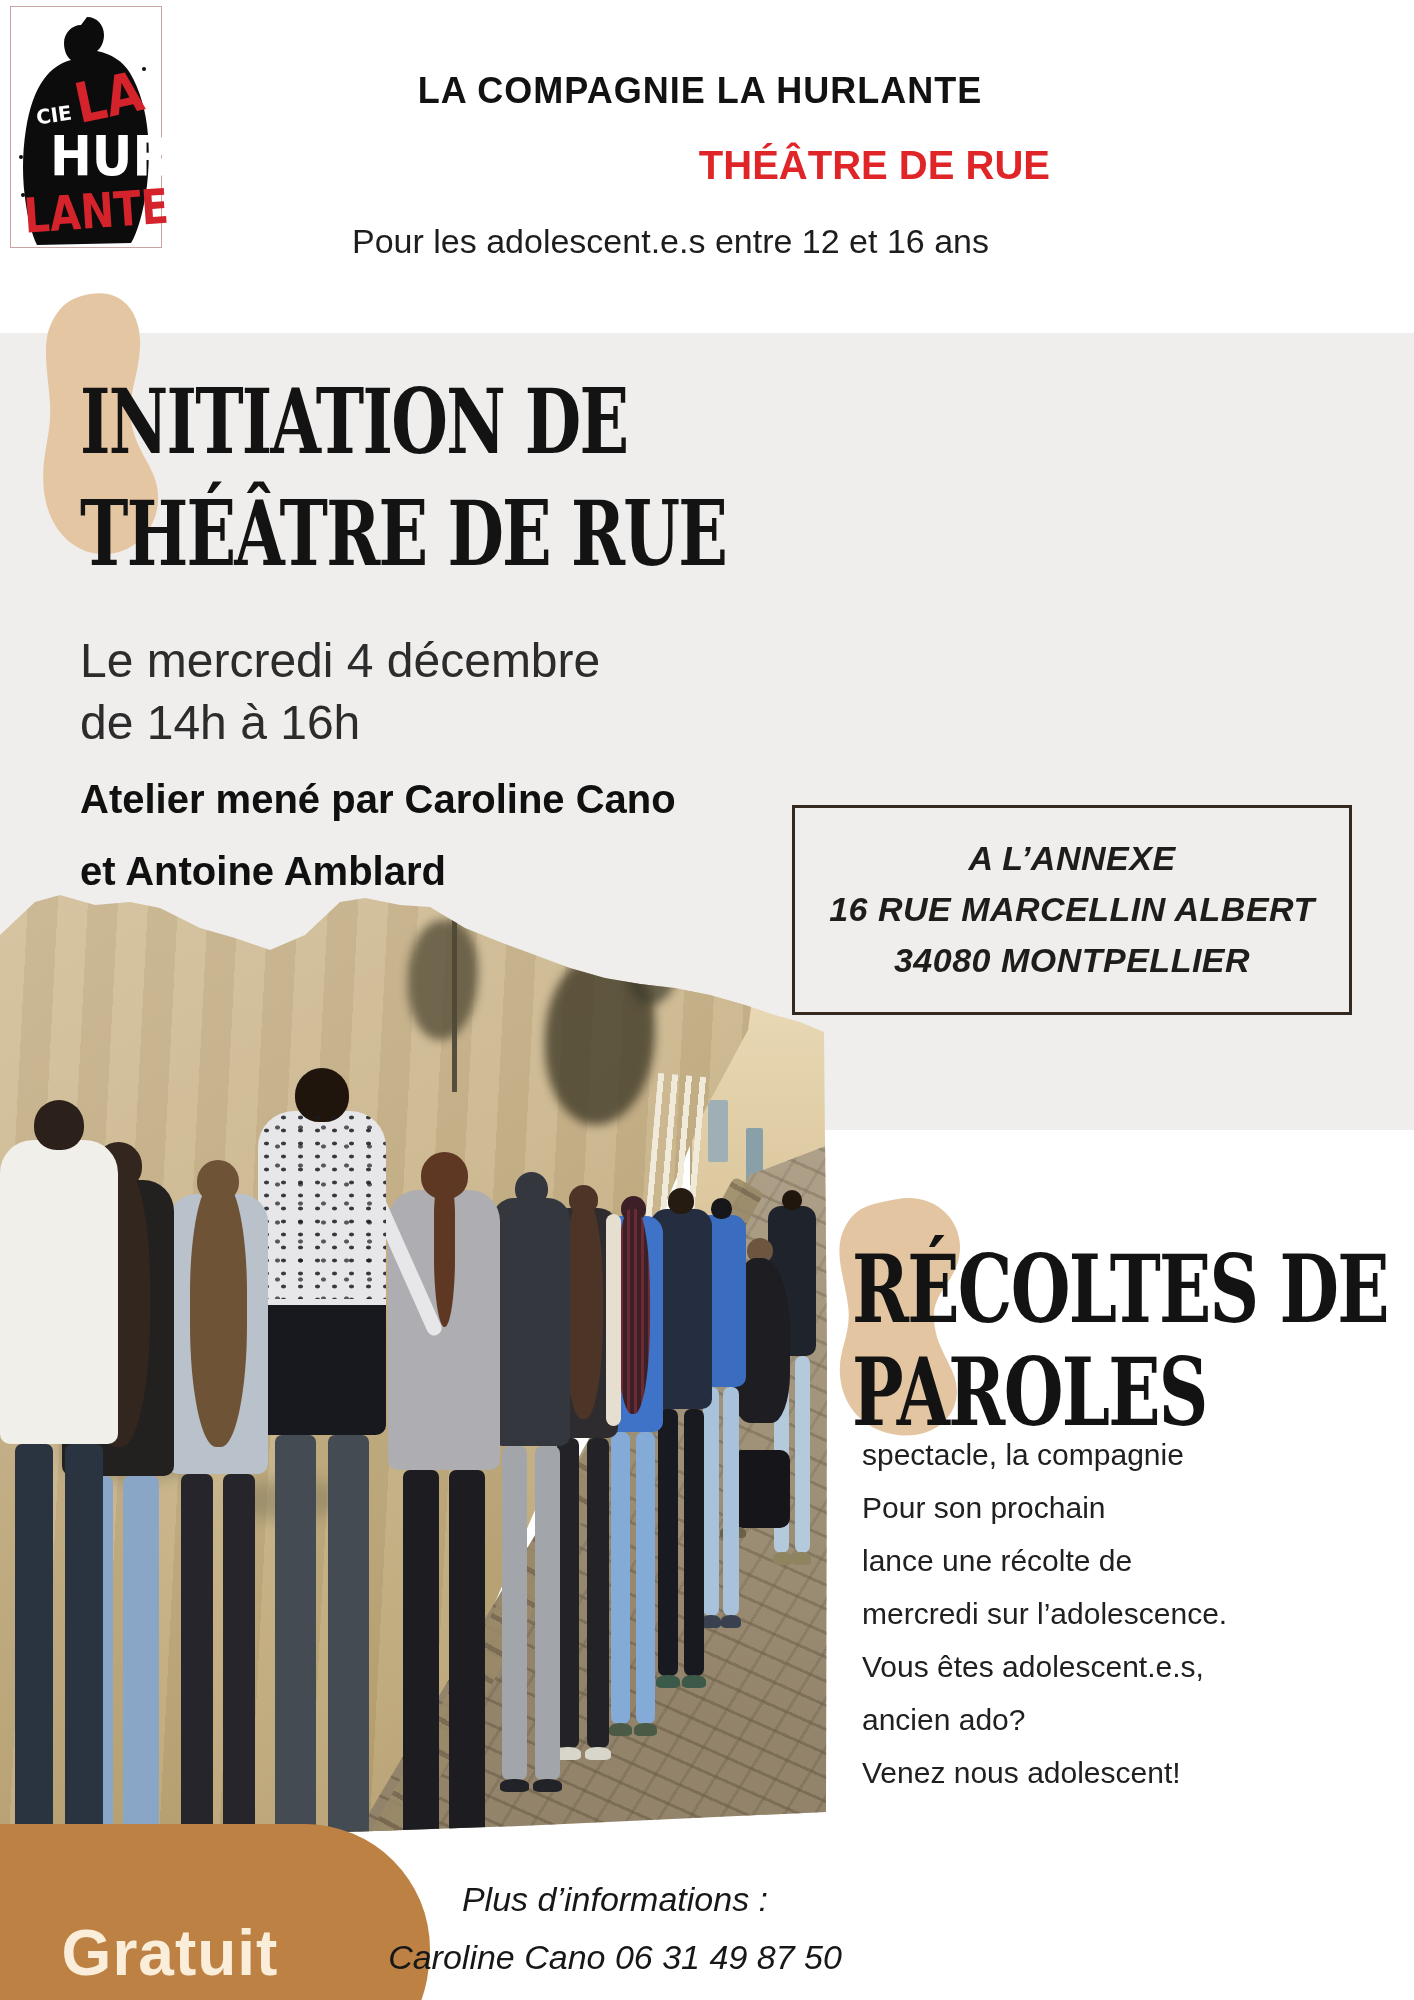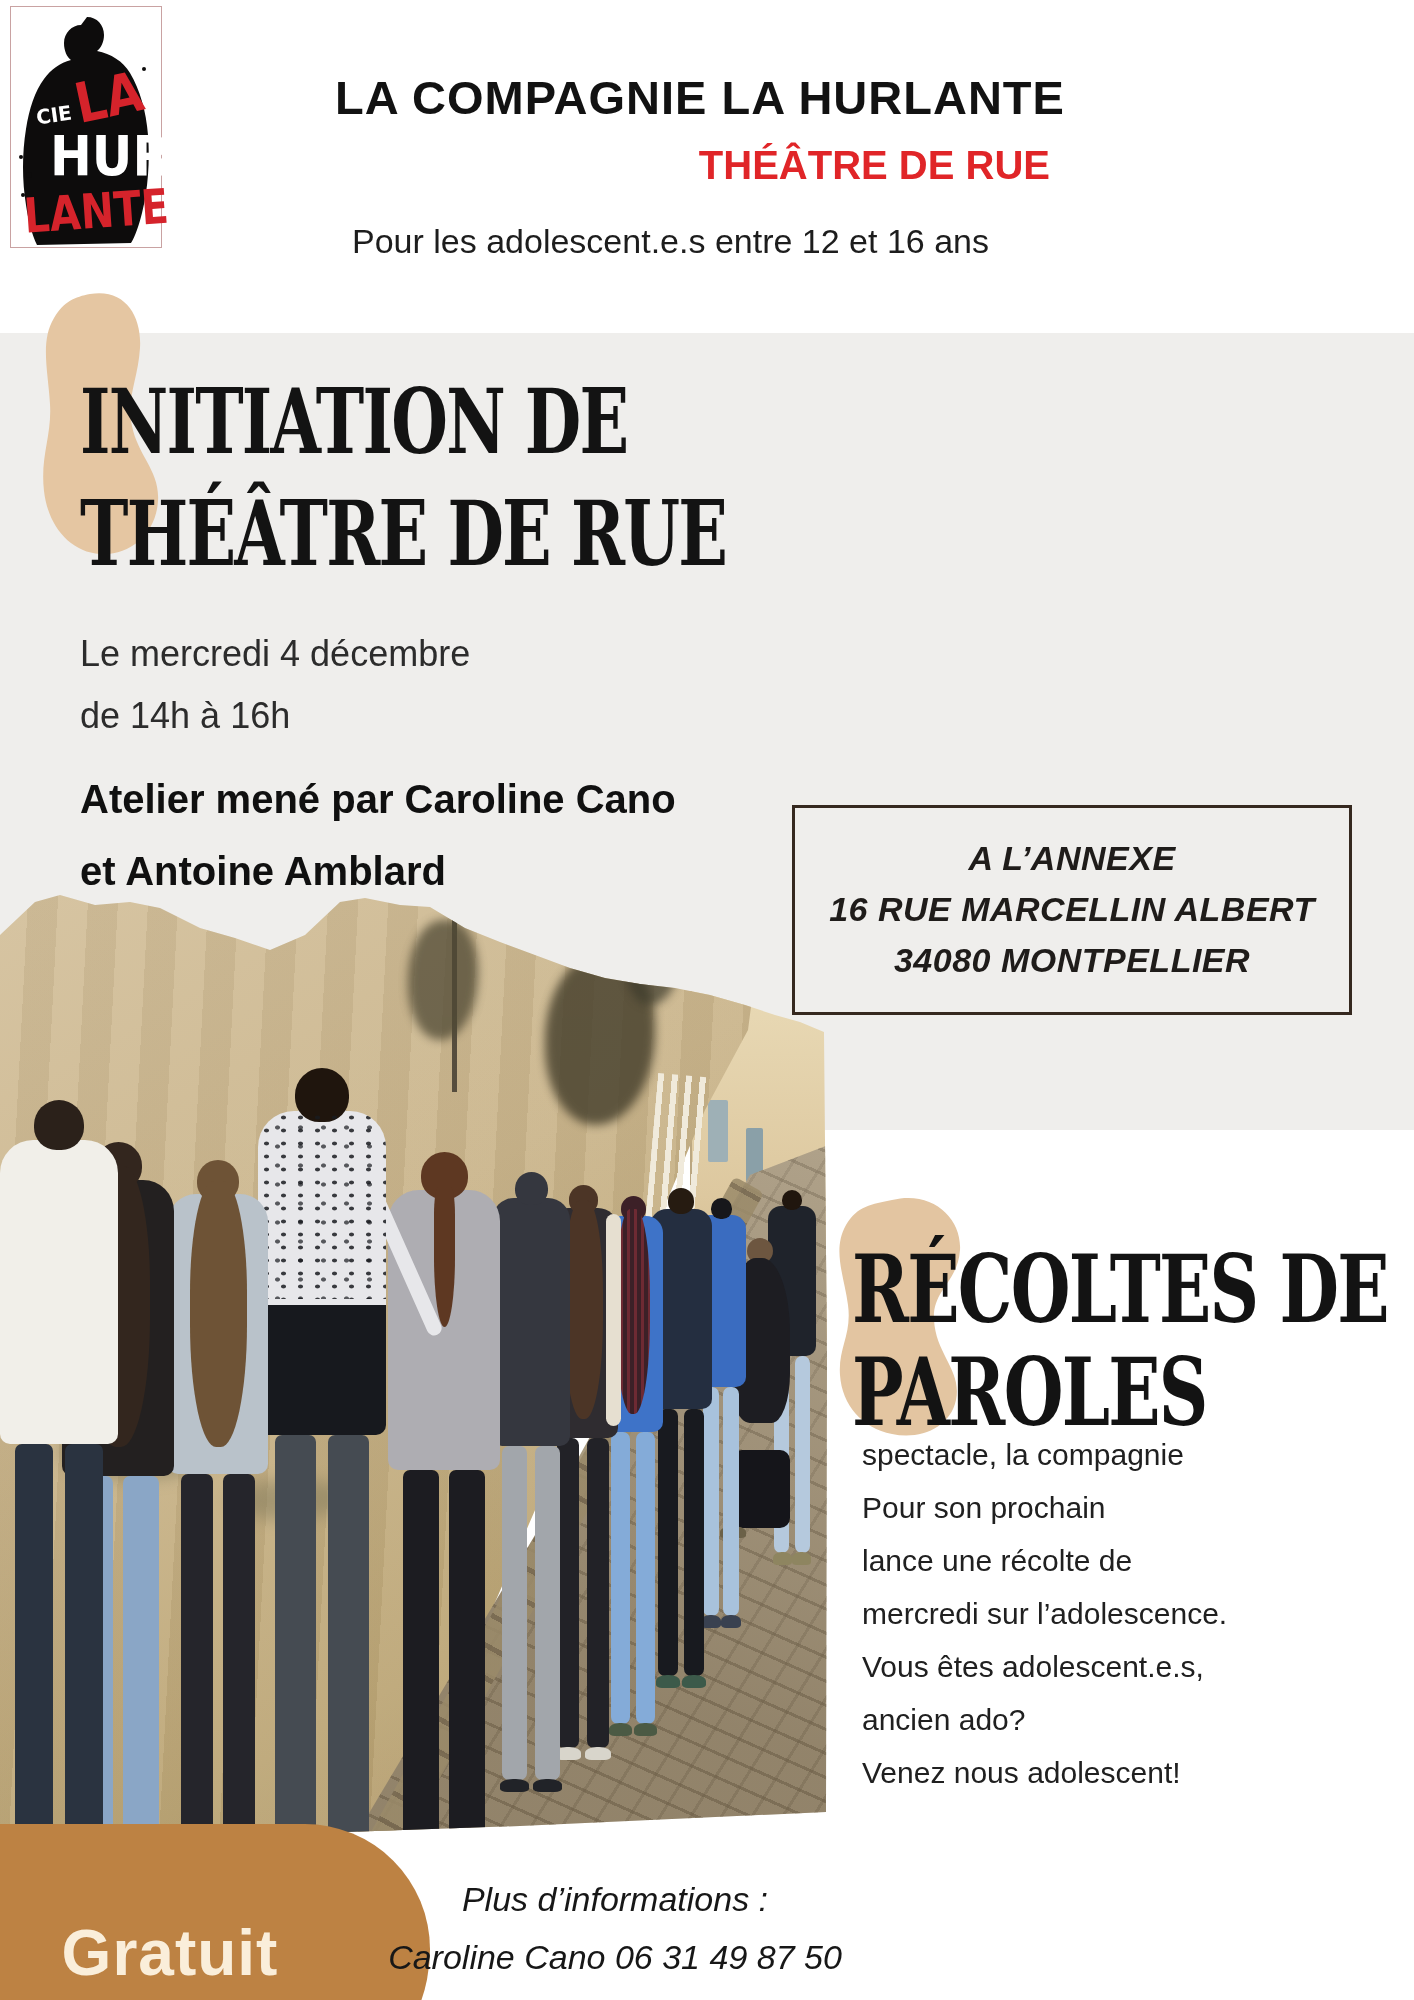--- a/index.html
+++ b/index.html
@@ -9,31 +9,31 @@
   
   .gray-band{position:absolute;left:0;top:333px;width:1414px;height:797px;background:#efeeec;}
   .logo-box{position:absolute;left:10px;top:6px;width:150px;height:240px;background:#fff;border:1px solid #c9a2a2;}
   .logo-box svg{position:absolute;left:0;top:0;}
   .lg-line{position:absolute;font-weight:800;line-height:1;white-space:nowrap;font-family:"DejaVu Sans",sans-serif;}
   .lg-cie{left:25px;top:98px;font-size:20px;color:#ffffff;transform:rotate(-8deg);}
   .lg-la{left:64px;top:66px;font-size:48px;color:#d5232b;transform:rotate(-12deg) scaleY(1.15);}
   .lg-hur{left:39px;top:124px;font-size:50px;color:#ffffff;transform:scaleY(1.12);}
   .lg-lante{left:13px;top:184px;font-size:40px;color:#d5232b;transform:rotate(-4deg) scaleY(1.2);}
   .main-title{position:absolute;left:200px;top:70px;width:1000px;text-align:center;
-              font-size:47px;font-weight:800;color:#121212;letter-spacing:1px;white-space:nowrap;}
+              font-size:36px;font-weight:800;color:#121212;letter-spacing:1px;white-space:nowrap;}
   .sub-title{position:absolute;right:364px;top:143px;font-size:40px;font-weight:800;color:#e02528;white-space:nowrap;}
   .audience{position:absolute;left:352px;top:222px;font-size:34px;color:#1d1d1d;white-space:nowrap;}
 
   
   .blob{position:absolute;}
   .h-serif{position:absolute;font-family:"DejaVu Serif","Liberation Serif",serif;font-weight:700;
            color:#131313;letter-spacing:-2px;transform-origin:left top;white-space:nowrap;}
   .h-init{left:80px;top:365px;font-size:74px;line-height:92px;transform:scale(0.88,1.22);}
   .h-rec{left:852px;top:1238px;font-size:78px;line-height:86px;transform:scale(0.88,1.2);}
-  .date-line{position:absolute;left:80px;font-size:36px;color:#2c2c2c;white-space:nowrap;}
+  .date-line{position:absolute;left:80px;font-size:48px;color:#2c2c2c;white-space:nowrap;}
   .atelier{position:absolute;left:80px;top:763px;font-size:40px;font-weight:700;color:#101010;line-height:72px;white-space:nowrap;}
 
   
   .venue-box{position:absolute;left:792px;top:805px;width:560px;height:210px;border:3px solid #35281f;
              box-sizing:border-box;text-align:center;font-style:italic;font-weight:700;color:#1f1c1a;
              padding-top:25px;font-size:34px;line-height:51px;letter-spacing:0.5px;}
 
   
   .photo{position:absolute;left:0;top:860px;width:828px;height:985px;overflow:hidden;
          clip-path:polygon(0px 75px,35px 42px,60px 35px,95px 45px,130px 42px,160px 48px,200px 68px,

